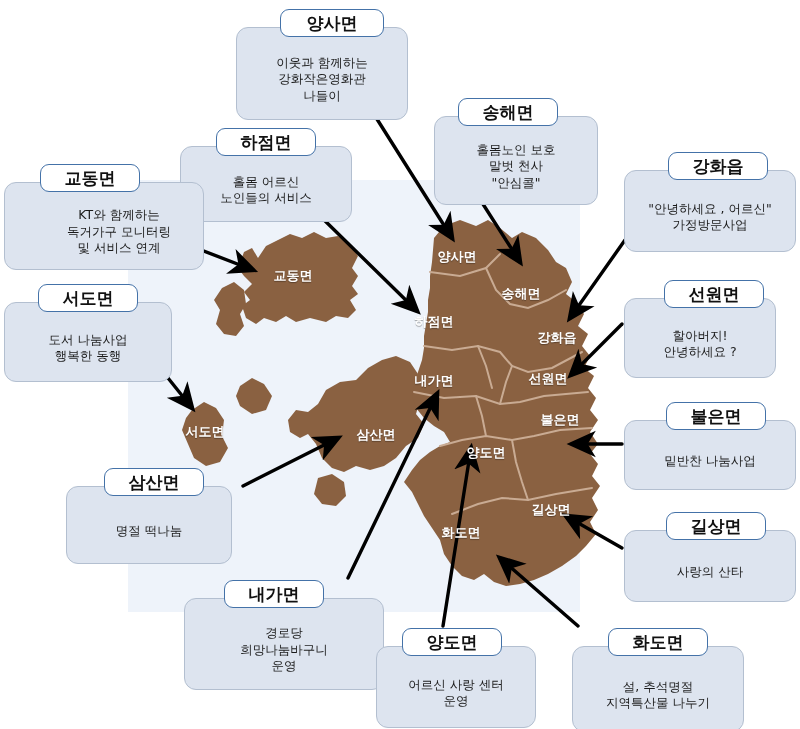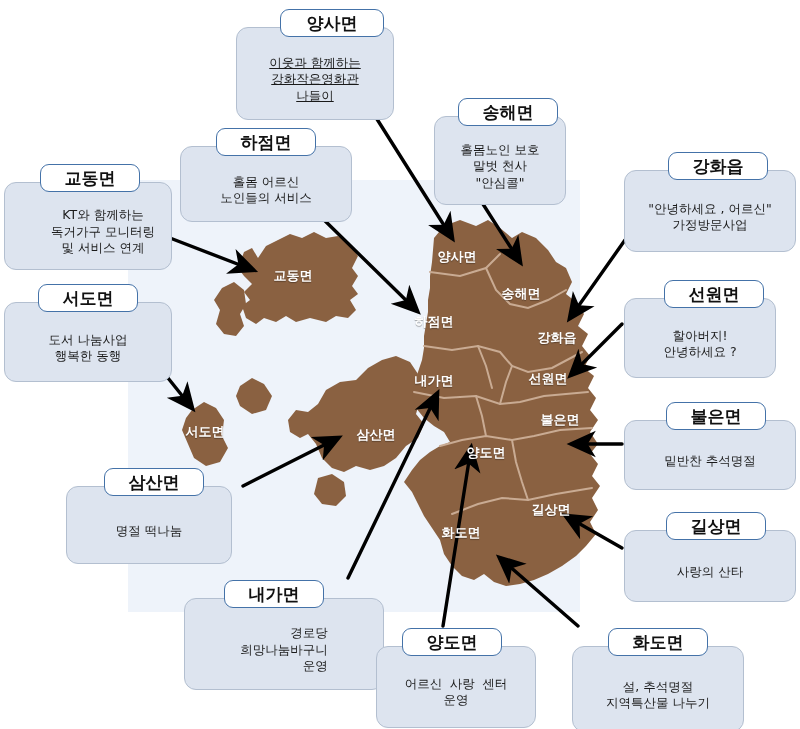--- a/index.html
+++ b/index.html
@@ -164,77 +164,77 @@
       <div class="region-label" style="left: 557px; top: 338px;">강화읍</div>
       <div class="region-label" style="left: 434px; top: 381px;">내가면</div>
       <div class="region-label" style="left: 548px; top: 379px;">선원면</div>
       <div class="region-label" style="left: 560px; top: 420px;">불은면</div>
       <div class="region-label" style="left: 486px; top: 453px;">양도면</div>
       <div class="region-label" style="left: 551px; top: 510px;">길상면</div>
       <div class="region-label" style="left: 461px; top: 533px;">화도면</div>
     </div>
   <div id="callout-layer">
       <div class="callout" style="left: 236px; top: 9px; width: 192px;">
-        <div class="body" style="width: 158px; height: 93px; text-decoration: underline;">이웃과 함께하는
+        <div class="body" style="width: 172px; height: 93px;">이웃과 함께하는
 강화작은영화관
 나들이</div>
         <div class="title" style="left: 44px; width: 104px;">양사면</div>
       </div>
       <div class="callout" style="left: 434px; top: 98px; width: 148px;">
-        <div class="body" style="width: 132px; height: 89px;">홀몸노인 보호
+        <div class="body" style="width: 164px; height: 89px;">홀몸노인 보호
 말벗 천사
 "안심콜"</div>
         <div class="title" style="left: 24px; width: 100px;">송해면</div>
       </div>
       <div class="callout" style="left: 180px; top: 128px; width: 172px;">
         <div class="body" style="width: 172px; height: 76px;">홀몸 어르신
 노인들의 서비스</div>
         <div class="title" style="left: 36px; width: 100px;">하점면</div>
       </div>
       <div class="callout" style="left: 624px; top: 152px; width: 172px;">
         <div class="body" style="width: 172px; height: 82px;">"안녕하세요 , 어르신"
 가정방문사업</div>
         <div class="title" style="left: 44px; width: 100px;">강화읍</div>
       </div>
       <div class="callout" style="left: 4px; top: 164px; width: 172px;">
-        <div class="body" style="width: 168px; height: 88px; padding-left: 36px;">KT와 함께하는
+        <div class="body" style="width: 200px; height: 88px; padding-left: 36px;">KT와 함께하는
 독거가구 모니터링
 및 서비스 연계</div>
         <div class="title" style="left: 36px; width: 100px;">교동면</div>
       </div>
       <div class="callout" style="left: 624px; top: 280px; width: 172px;">
         <div class="body" style="width: 152px; height: 80px;">할아버지!
 안녕하세요 ?</div>
         <div class="title" style="left: 40px; width: 100px;">선원면</div>
       </div>
       <div class="callout" style="left: 4px; top: 284px; width: 168px;">
         <div class="body" style="width: 168px; height: 80px;">도서 나눔사업
 행복한 동행</div>
         <div class="title" style="left: 34px; width: 100px;">서도면</div>
       </div>
       <div class="callout" style="left: 624px; top: 402px; width: 172px;">
-        <div class="body" style="width: 172px; height: 70px;">밑반찬 추석명절</div>
+        <div class="body" style="width: 172px; height: 70px;">밑반찬 나눔사업</div>
         <div class="title" style="left: 42px; width: 100px;">불은면</div>
       </div>
       <div class="callout" style="left: 66px; top: 468px; width: 176px;">
         <div class="body" style="width: 166px; height: 78px;">명절 떡나눔</div>
         <div class="title" style="left: 38px; width: 100px;">삼산면</div>
       </div>
       <div class="callout" style="left: 624px; top: 512px; width: 172px;">
         <div class="body" style="width: 172px; height: 72px;">사랑의 산타</div>
         <div class="title" style="left: 42px; width: 100px;">길상면</div>
       </div>
       <div class="callout" style="left: 184px; top: 580px; width: 176px;">
-        <div class="body" style="width: 200px; height: 92px; text-align: right;">경로당
+        <div class="body" style="width: 200px; height: 92px;">경로당
 희망나눔바구니
 운영</div>
         <div class="title" style="left: 40px; width: 100px;">내가면</div>
       </div>
       <div class="callout" style="left: 376px; top: 628px; width: 160px;">
-        <div class="body" style="width: 160px; height: 82px; font-family: Liberation Mono, monospace;">어르신 사랑 센터
+        <div class="body" style="width: 160px; height: 82px;">어르신 사랑 센터
 운영</div>
         <div class="title" style="left: 26px; width: 100px;">양도면</div>
       </div>
       <div class="callout" style="left: 572px; top: 628px; width: 172px;">
         <div class="body" style="width: 172px; height: 86px;">설, 추석명절
 지역특산물 나누기</div>
         <div class="title" style="left: 36px; width: 100px;">화도면</div>
       </div>
     </div>
 

